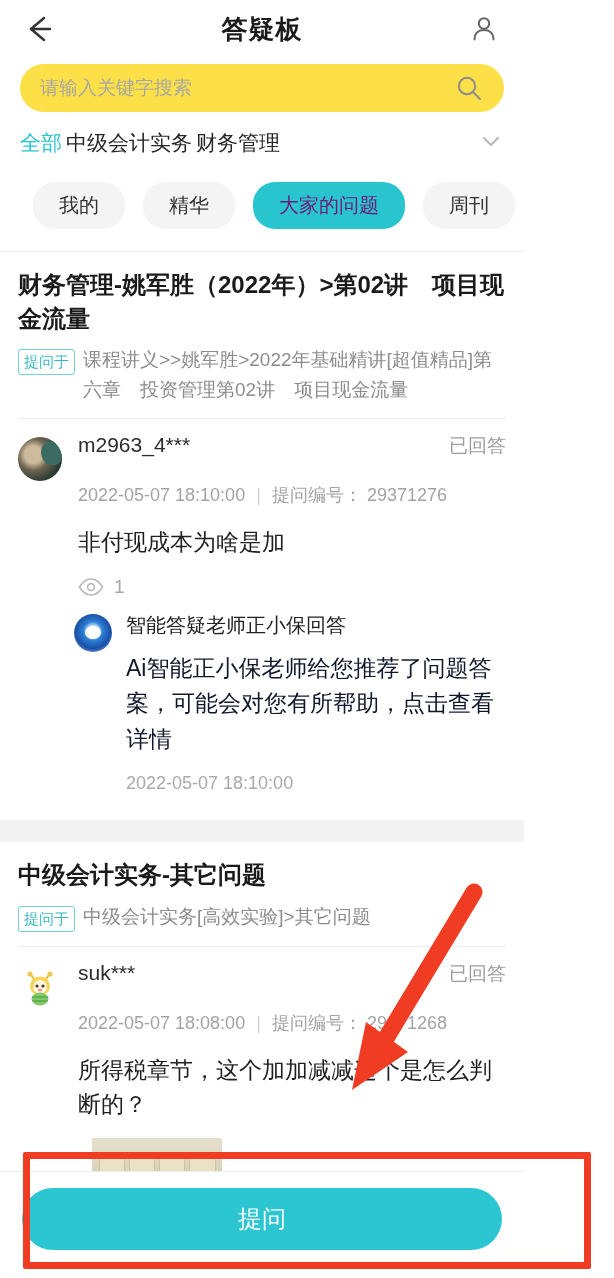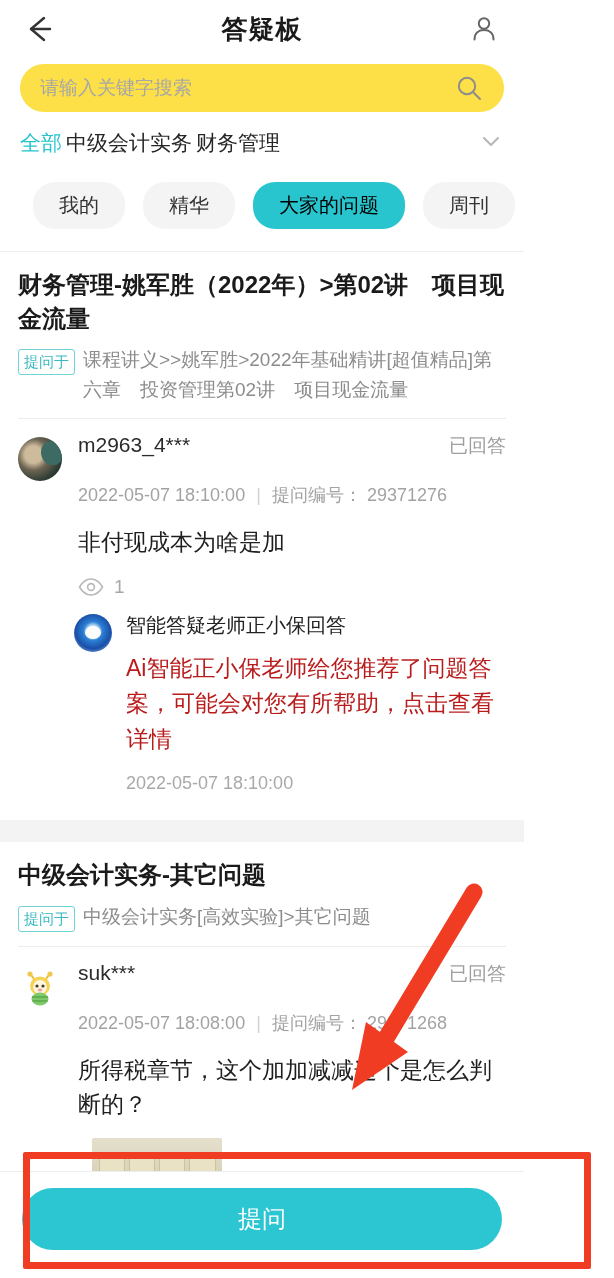--- a/index.html
+++ b/index.html
@@ -49,21 +49,21 @@
   
   .chips {
     background: #ffffff; display: flex; align-items: center;
     gap: 18px; padding: 10px 20px 22px 33px;
     border-bottom: 1px solid #ededed;
   }
   .chip {
     background: #f4f4f4; color: #333333; border-radius: 22px;
     font-size: 20px; padding: 10px 26px; white-space: nowrap;
   }
-  .chip.active { background: #29c5ce; color: #000000; }
+  .chip.active { background: #29c5ce; color: #701a75; }
 
   
   .card { background: #ffffff; padding: 16px 18px 0 18px; }
   .card-title {
     font-size: 24px; font-weight: 700; color: #1a1a1a;
     line-height: 1.4; letter-spacing: 0px;
   }
   .tagline { display: flex; align-items: flex-start; margin-top: 10px; gap: 8px; }
   .tag-badge {
     flex: none; border: 1px solid #6fd3d8; color: #39b8c0;
@@ -104,21 +104,21 @@
     width: 38px; height: 38px; border-radius: 50%; flex: none; margin-top: 2px;
     background: radial-gradient(circle at 50% 45%, #eaf6ff 0 16%, #2b7fd4 34%, #1a4fa8 62%, #bfe3f7 100%);
     position: relative; overflow: hidden;
   }
   .ans-avatar::after {
     content: ""; position: absolute; left: 30%; top: 33%;
     width: 40%; height: 34%; border-radius: 50%; background: #fdfdfd;
   }
   .ans-body { flex: 1; padding-left: 14px; }
   .ans-name { font-size: 20px; color: #222222; }
-  .ans-text { font-size: 23px; color: #b91c1c; line-height: 1.55; margin-top: 12px; }
+  .ans-text { font-size: 23px; color: #0f172a; line-height: 1.55; margin-top: 12px; }
   .ans-time { font-size: 18px; color: #a9a9a9; margin-top: 16px; }
 
   .gap { height: 22px; background: #f3f3f3; }
 
   
   .thumb-wrap { padding: 16px 0 0 74px; }
   .thumb {
     width: 130px; height: 112px; border-radius: 3px; overflow: hidden;
     position: relative; background: #cfc9b4;
   }

